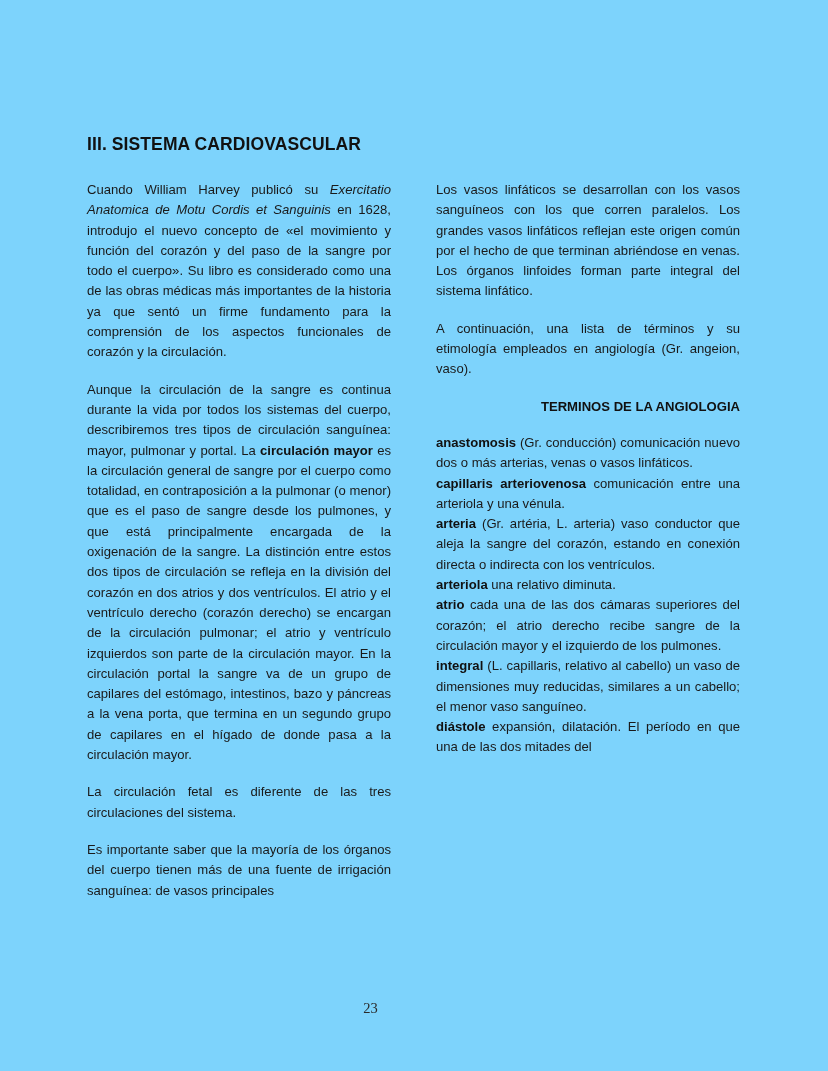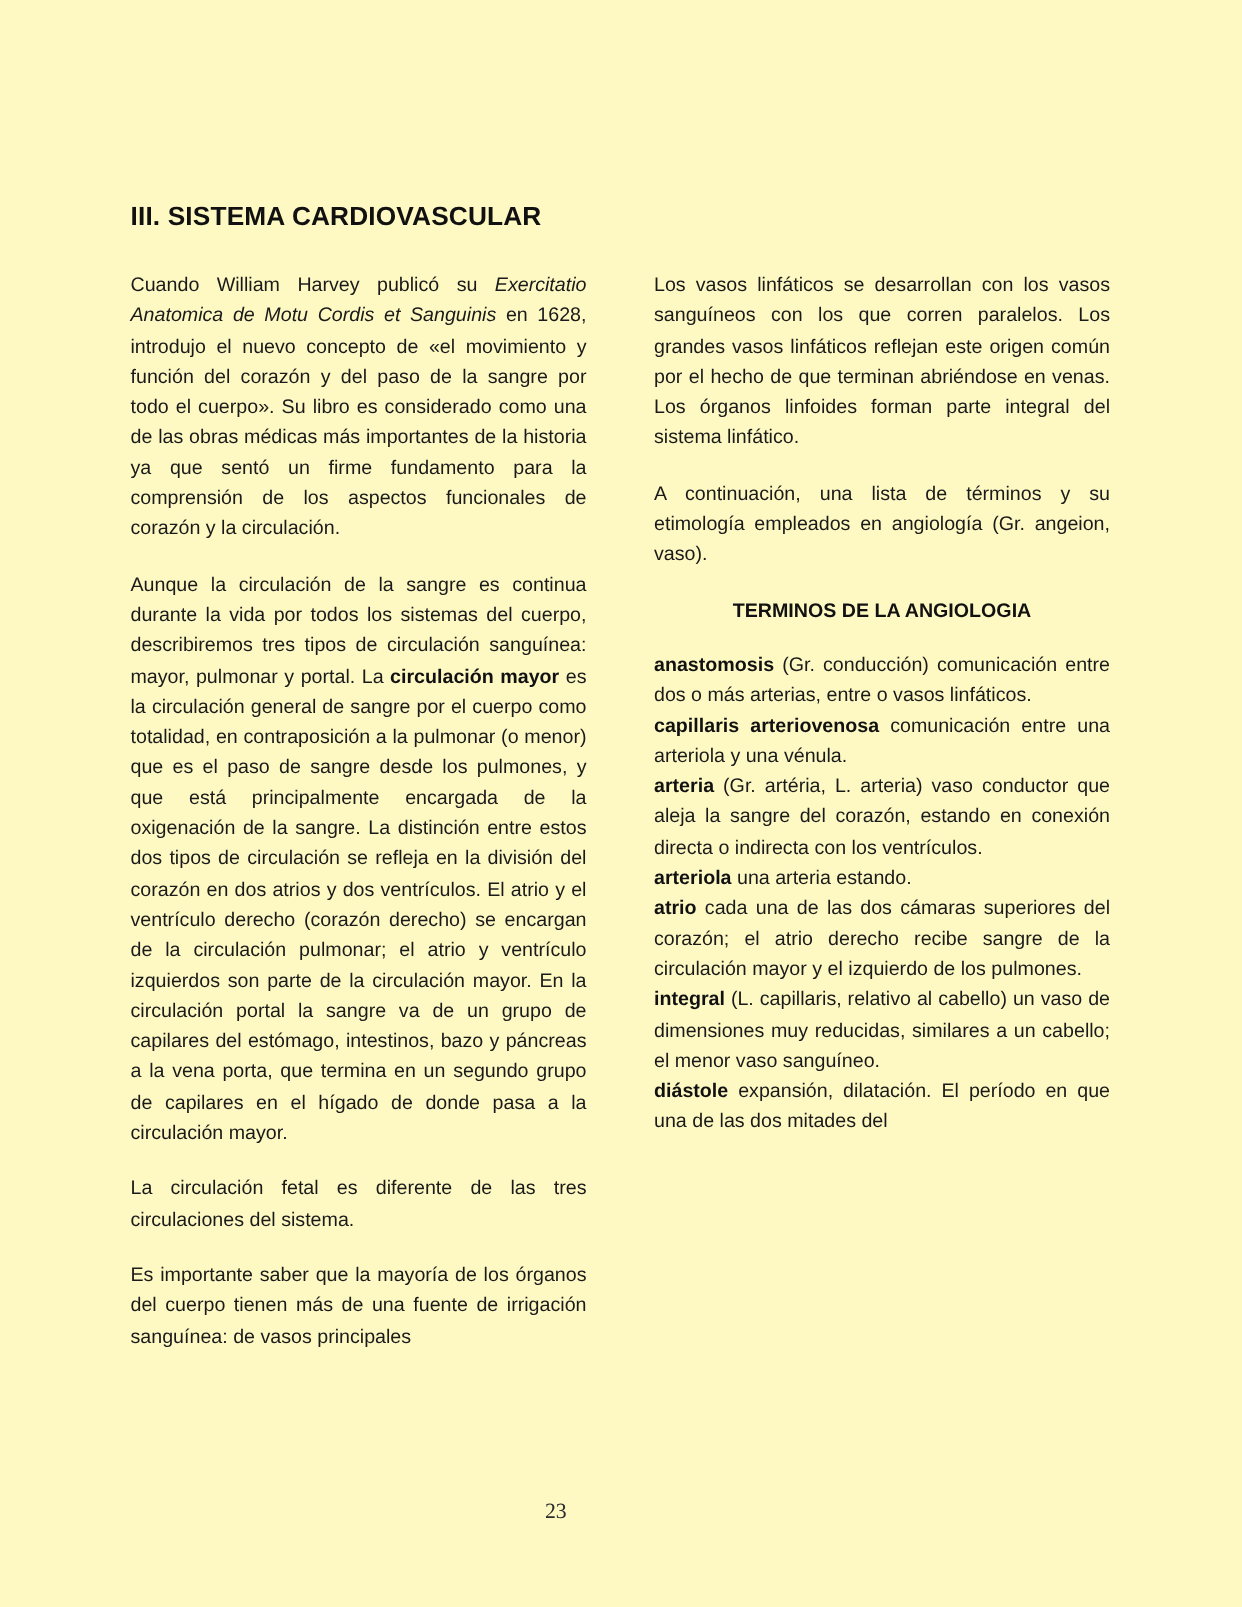--- a/index.html
+++ b/index.html
@@ -14,21 +14,21 @@
     font-family: "Liberation Sans", sans-serif;
     color: #1a1a1a;
     overflow: hidden;
   }
 
   .page {
     position: absolute;
     left: 0; top: 0;
     width: 828px;
     height: 1071px;
-    background: #fef9c3;
+    background: #7dd3fc;
   }
 
   
   .doc-title {
     position: absolute;
     left: 87px;
     top: 122px;
     width: 660px;
     font-size: 17.5px;
     font-weight: bold;
@@ -62,21 +62,21 @@
     hyphens: none;
   }
   p.para:last-child { margin-bottom: 0; }
 
   .section-head {
     margin: 0 0 16px 0;
     font-size: 13.1px;
     line-height: 20.3px;
     font-weight: bold;
     color: #111111;
-    text-align: center;
+    text-align: right;
   }
 
   
   .glossary { margin: 0; }
   p.entry {
     margin: 0;
     font-size: 13.1px;
     line-height: 20.3px;
     text-align: justify;
     text-justify: inter-word;
@@ -122,24 +122,24 @@
     <div class="col col-right">
 
 
       <p class="para">Los vasos linfáticos se desarrollan con los vasos sanguíneos con los que corren paralelos. Los grandes vasos linfáticos reflejan este origen común por el hecho de que terminan abriéndose en venas. Los órganos linfoides forman parte integral del sistema linfático.</p>
 
       <p class="para">A continuación, una lista de términos y su etimología empleados en angiología (Gr. angeion, vaso).</p>
 
       <h2 class="section-head">TERMINOS DE LA ANGIOLOGIA</h2>
 
       <div class="glossary">
-        <p class="entry"><span class="term">anastomosis</span><span> (Gr. conducción) comunicación entre dos o más arterias, entre o vasos linfáticos.</span></p>
+        <p class="entry"><span class="term">anastomosis</span><span> (Gr. conducción) comunicación nuevo dos o más arterias, venas o vasos linfáticos.</span></p>
         <p class="entry"><span class="term">capillaris arteriovenosa</span><span> comunicación entre una arteriola y una vénula.</span></p>
         <p class="entry"><span class="term">arteria</span><span> (Gr. artéria, L. arteria) vaso conductor que aleja la sangre del corazón, estando en conexión directa o indirecta con los ventrículos.</span></p>
-        <p class="entry"><span class="term">arteriola</span><span> una arteria estando.</span></p>
+        <p class="entry"><span class="term">arteriola</span><span> una relativo diminuta.</span></p>
         <p class="entry"><span class="term">atrio</span><span> cada una de las dos cámaras superiores del corazón; el atrio derecho recibe sangre de la circulación mayor y el izquierdo de los pulmones.</span></p>
         <p class="entry"><span class="term">integral</span><span> (L. capillaris, relativo al cabello) un vaso de dimensiones muy reducidas, similares a un cabello; el menor vaso sanguíneo.</span></p>
         <p class="entry"><span class="term">diástole</span><span> expansión, dilatación. El período en que una de las dos mitades del</span></p>
       </div>
 
     </div>
 
   </div>
 
   <div class="folio">23</div>

